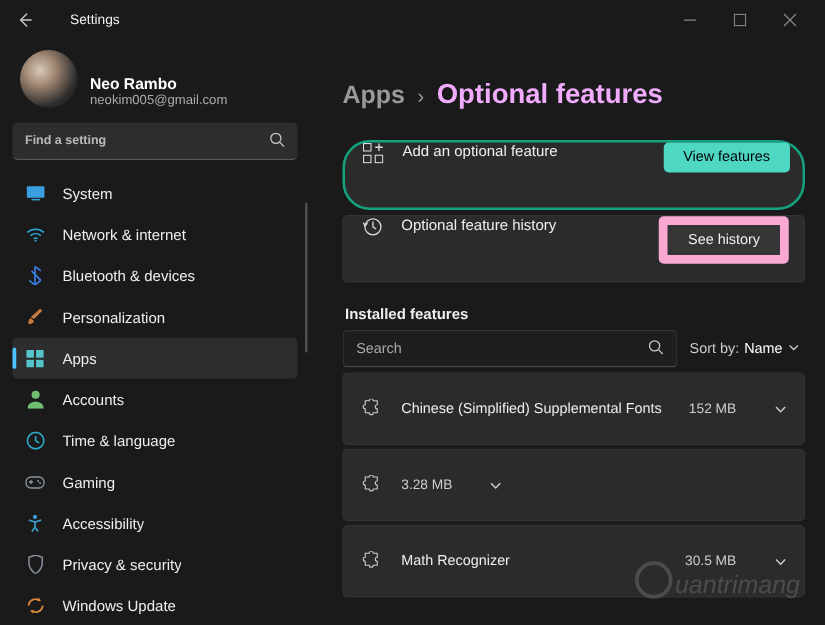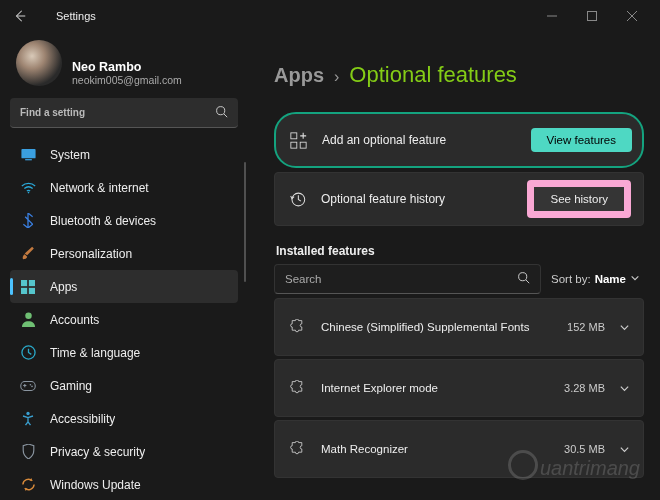--- a/index.html
+++ b/index.html
@@ -153,30 +153,30 @@
     font-size: 20px;
     font-weight: 600;
     color: #999;
   }
   .crumb-sep {
     font-size: 16px;
     color: #999;
   }
   .crumb-current {
     font-size: 22px;
-    font-weight: 400;
-    color: #84cc16;
+    font-weight: 700;
+    color: #f0abfc;
   }
   .card {
     background: #2b2b2b;
     border: 1px solid #333;
     border-radius: 4px;
     height: 54px;
     display: flex;
-    align-items: center;
+    align-items: flex-start;
     padding: 0 12px;
     margin-bottom: 4px;
   }
   .card.highlight {
     border: 2.5px solid #14a37f;
     border-radius: 22px;
     height: 56px;
     padding: 0 10px 0 12px;
   }
   .card-icon {
@@ -239,21 +239,21 @@
     font-size: 11.5px;
     outline: none;
   }
   .filter-search input::placeholder { color: #aaa; }
   .sort-label {
     font-size: 11.5px;
     color: #ccc;
   }
   .sort-value {
     font-size: 11.5px;
-    font-weight: 700;
+    font-weight: 400;
     color: #fff;
   }
   .sort-wrap {
     display: flex; align-items: center; gap: 4px;
     cursor: pointer;
     padding-right: 4px;
   }
   .feature-row {
     background: #2b2b2b;
     border: 1px solid #333;
@@ -273,21 +273,21 @@
   .feature-name {
     font-size: 11.5px;
     color: #eee;
     flex: 1;
     line-height: 1.25;
     padding-right: 8px;
   }
   .feature-size {
     font-size: 11px;
     color: #ccc;
-    margin-right: 12px;
+    margin-right: 28px;
   }
   .chevron {
     color: #ccc;
     width: 14px;
     display: flex; align-items: center; justify-content: center;
   }
   .watermark {
     position: absolute;
     right: 20px;
     bottom: 20px;
@@ -526,21 +526,20 @@
               <path d="M2 4l4 4 4-4" stroke="#ccc" fill="none" stroke-width="1.3"></path>
             </svg>
           </span>
         </div>
         <div class="feature-row">
           <span class="feature-icon">
             <svg width="16" height="16" viewBox="0 0 20 20">
               <path d="M4 2h4a2 2 0 114 0h4v4a2 2 0 100 4v4h-4a2 2 0 11-4 0H4v-4a2 2 0 110-4z" stroke="#ccc" fill="none" stroke-width="1.1"></path>
             </svg>
           </span>
-          <span class="feature-name">Internet Explorer mode</span>
           <span class="feature-size">3.28 MB</span>
           <span class="chevron">
             <svg width="11" height="11" viewBox="0 0 12 12">
               <path d="M2 4l4 4 4-4" stroke="#ccc" fill="none" stroke-width="1.3"></path>
             </svg>
           </span>
         </div>
         <div class="feature-row">
           <span class="feature-icon">
             <svg width="16" height="16" viewBox="0 0 20 20">

